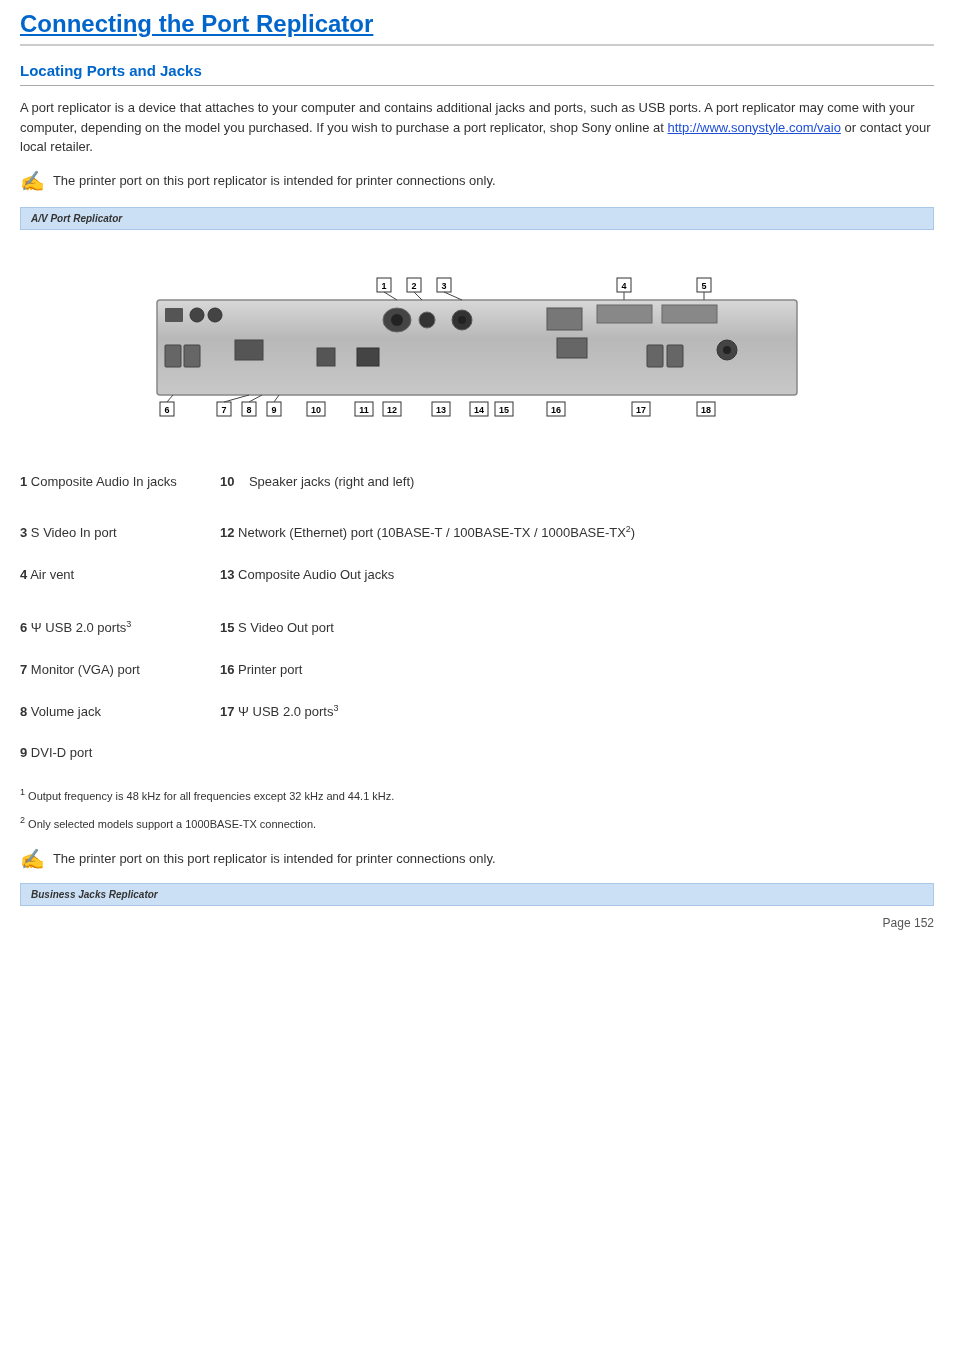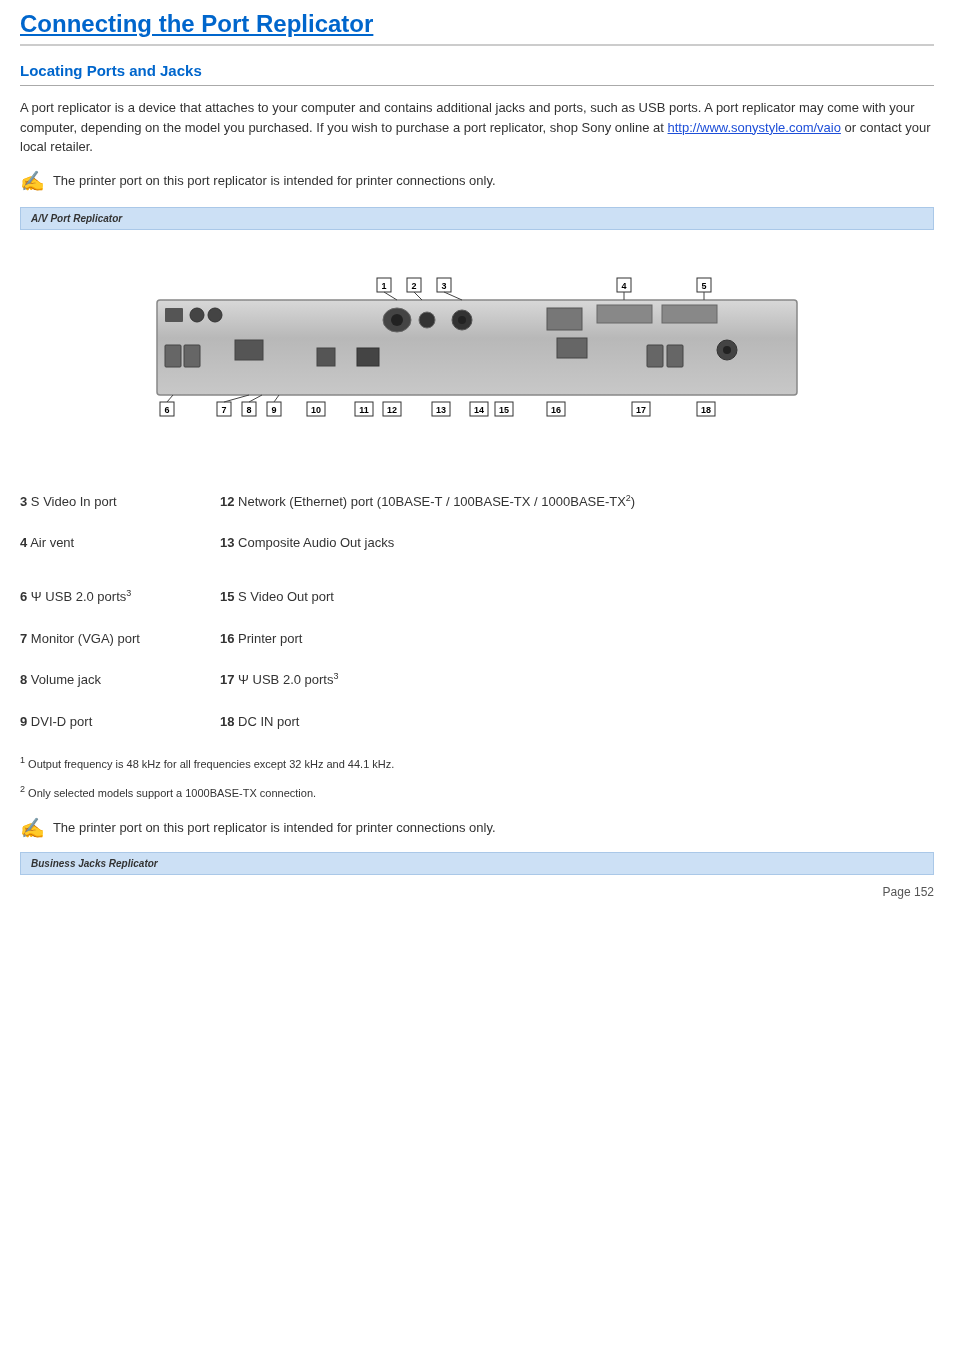--- a/index.html
+++ b/index.html
@@ -241,20 +241,28 @@
 
     <line x1="80" y1="162" x2="86" y2="155" stroke="#444" stroke-width="1"></line>
     <line x1="137" y1="162" x2="162" y2="155" stroke="#444" stroke-width="1"></line>
     <line x1="162" y1="162" x2="175" y2="155" stroke="#444" stroke-width="1"></line>
     <line x1="187" y1="162" x2="192" y2="155" stroke="#444" stroke-width="1"></line>
   </svg>
 </div>
 
 <div>
 
+  <div class="port-row">
+    <div class="port-left">
+      <span class="port-num">1</span> Composite Audio In jacks
+    </div>
+    <div class="port-right">
+      <span class="port-num">10</span>&nbsp;&nbsp;&nbsp;&nbsp;Speaker jacks (right and left)
+    </div>
+  </div>
 
   <div style="height:10px"></div>
 
 
   <div style="height:10px"></div>
 
   <div class="port-row">
     <div class="port-left">
       <span class="port-num">3</span> S Video In port
     </div>
@@ -308,23 +316,20 @@
     <div class="port-right">
       <span class="port-num">17</span> Ψ USB 2.0 ports<sup>3</sup>
     </div>
   </div>
 
   <div style="height:10px"></div>
 
   <div class="port-row">
     <div class="port-left">
       <span class="port-num">9</span> DVI-D port
-    </div>
-    <div class="port-right">
-      <span class="port-num">18</span> DC IN port
     </div>
   </div>
 
 </div>
 
 <div class="footnote-section" style="margin-top:16px;">
   <div class="footnote-line" style="margin-bottom:8px;">
     <sup>1</sup> Output frequency is 48 kHz for all frequencies except 32 kHz and 44.1 kHz.
   </div>
   <div class="footnote-line" style="margin-bottom:4px;">

